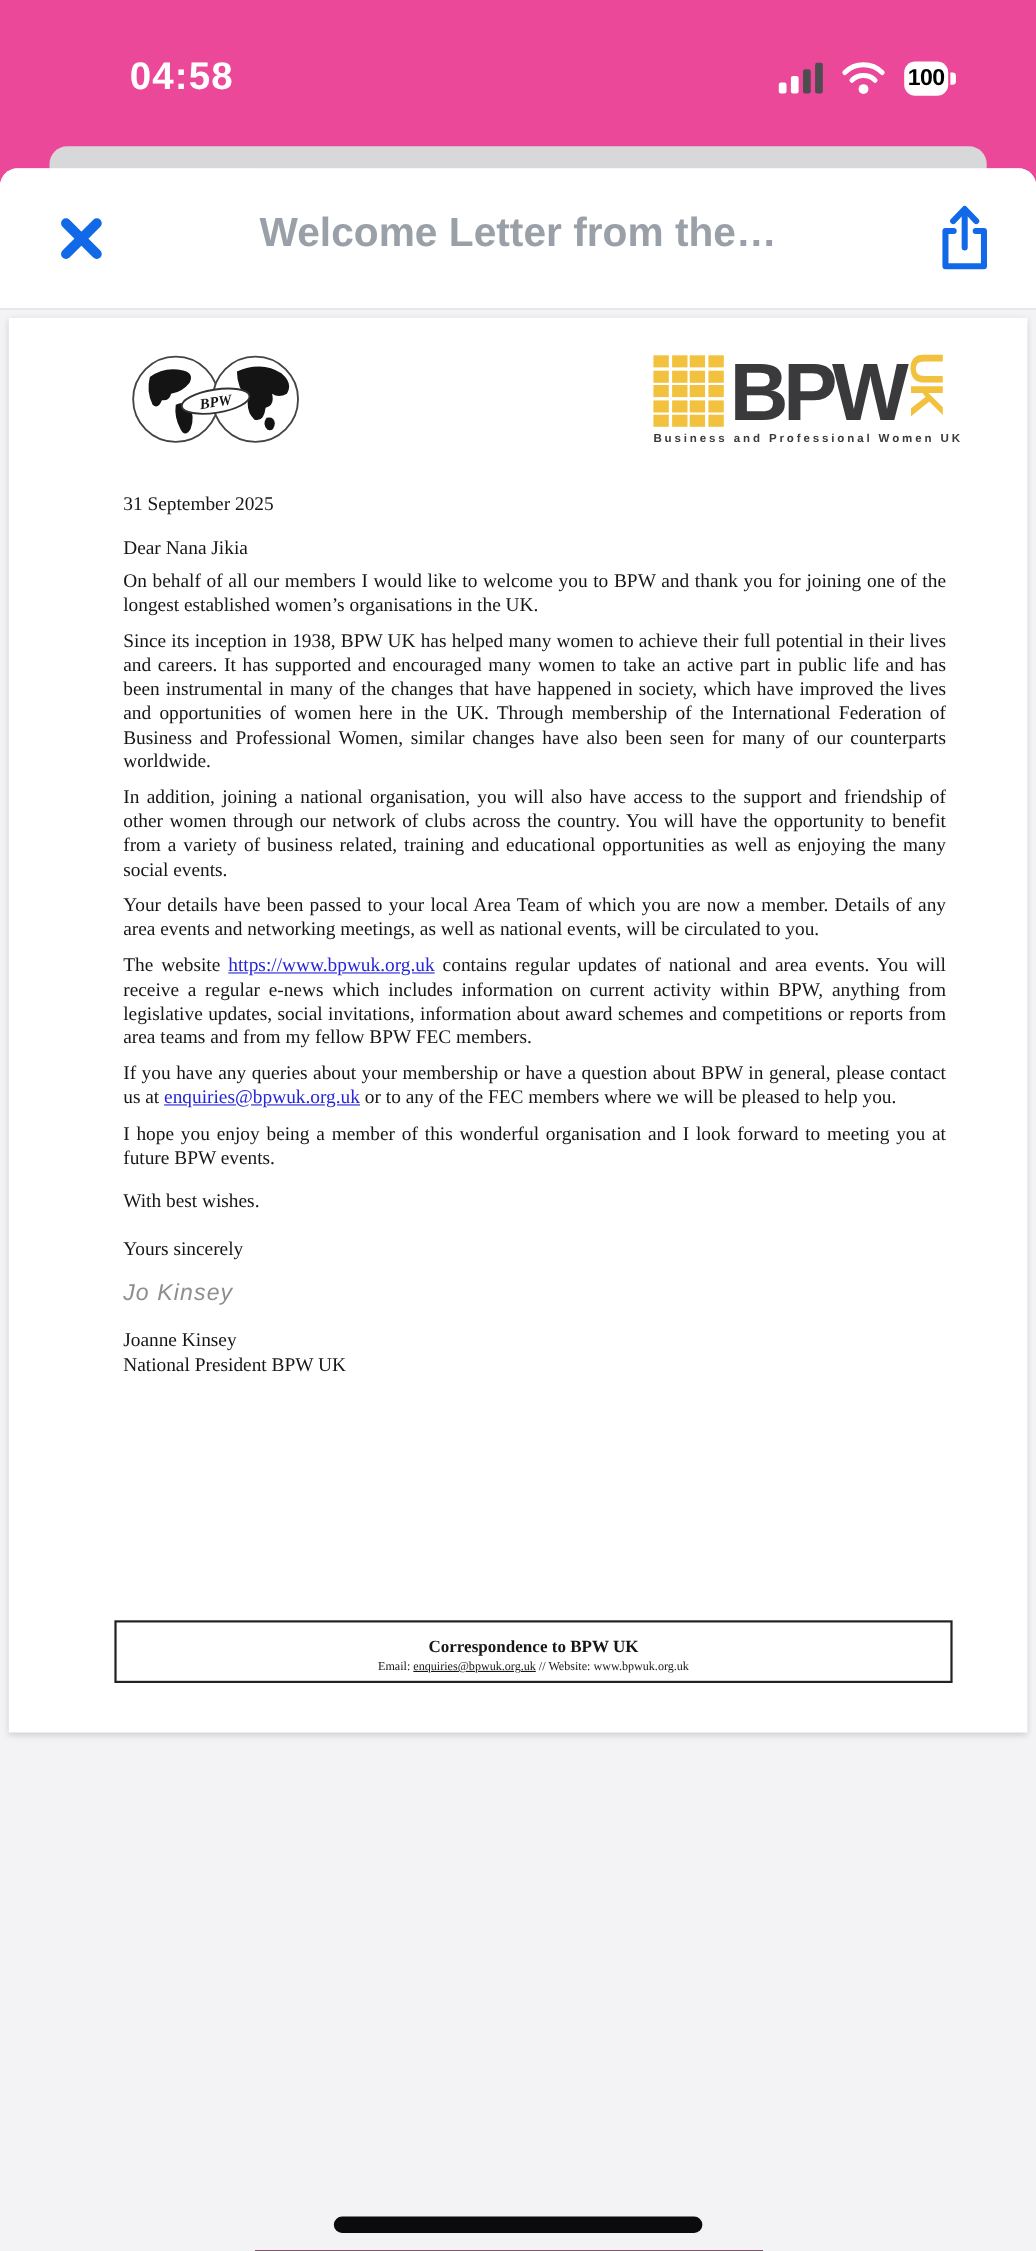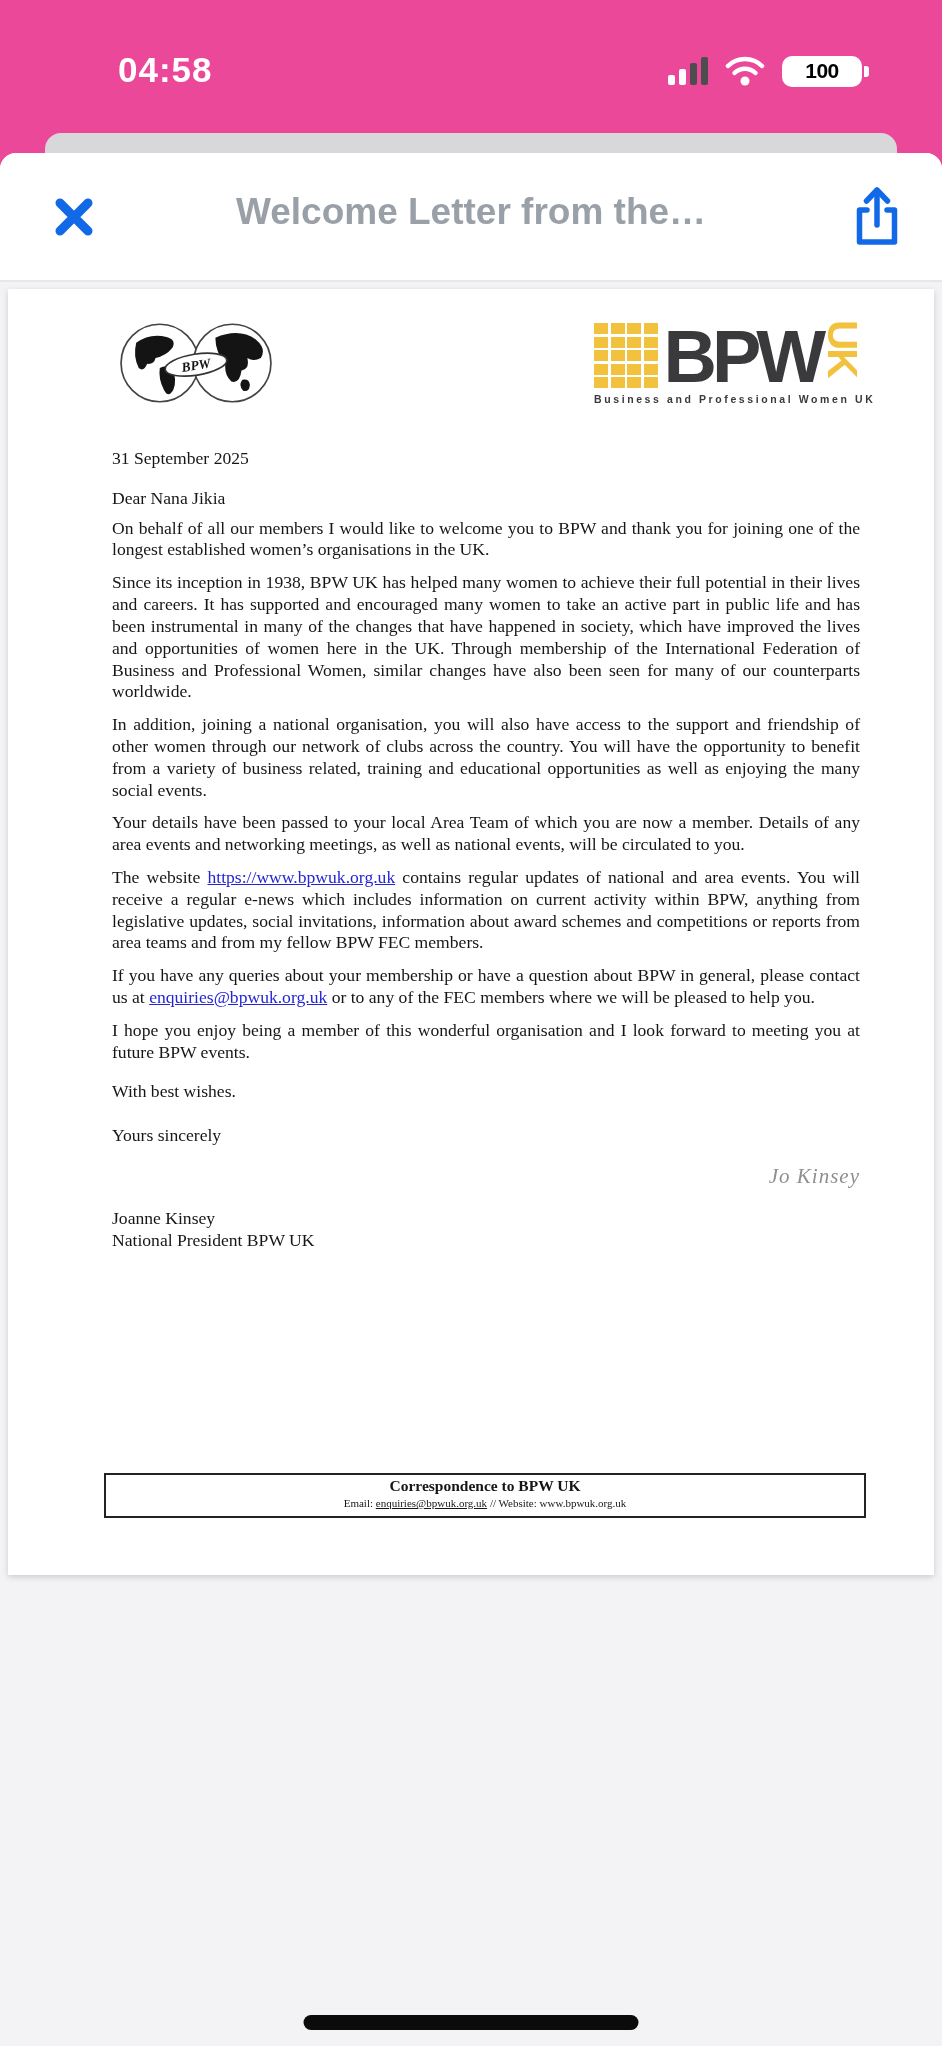--- a/index.html
+++ b/index.html
@@ -9,21 +9,21 @@
   
   .status-bar{position:absolute;top:0;left:0;right:0;height:133px;box-sizing:border-box;
               display:flex;align-items:flex-end;justify-content:space-between;
               padding:0 80px 46px 118px;color:#fff;}
   .status-time{font-size:35px;font-weight:bold;letter-spacing:1px;line-height:1;}
   .status-icons{display:flex;align-items:center;gap:16px;}
   .sig-bars{display:flex;align-items:flex-end;gap:4px;height:30px;padding-bottom:2px;}
   .sig-bars i{display:block;width:7px;border-radius:2px;background:#fff;}
   .sig-bars i.b1{height:10px}.sig-bars i.b2{height:16px}
   .sig-bars i.b3{height:22px;background:#4d4d4f}.sig-bars i.b4{height:28px;background:#4d4d4f}
-  .battery{position:relative;width:80px;height:31px;background:#fff;border-radius:10px;
+  .battery{position:relative;width:40px;height:31px;background:#fff;border-radius:10px;
            display:flex;align-items:center;justify-content:center;}
   .battery span{color:#000;font-size:21px;font-weight:bold;letter-spacing:-.5px;}
   .battery .nub{position:absolute;right:-7px;top:10px;width:5px;height:11px;background:#fff;
                 border-radius:0 3px 3px 0;}
 
   
   .card-behind{position:absolute;top:133px;left:45px;right:45px;height:44px;
                background:#d8d8da;border-radius:16px 16px 0 0;}
   .sheet{position:absolute;top:153px;left:0;right:0;bottom:0;background:#f3f3f5;
          border-radius:16px 16px 0 0;overflow:hidden;}
@@ -56,26 +56,26 @@
   .bpw-tagline{font-family:"Liberation Sans",sans-serif;font-size:10.5px;font-weight:bold;
                letter-spacing:2.6px;color:#3a3a3c;margin-top:5px;white-space:nowrap;}
 
   .letter-body{font-size:17.6px;line-height:1.24;text-align:justify;}
   .letter-body p{margin:0 0 11px;}
   p.date{margin-bottom:18px;}
   p.salutation{margin-bottom:8px;}
   a.body-link{color:#2525d6;text-decoration:underline;cursor:pointer;}
   p.closing{margin:17px 0 0;}
   p.signoff{margin:23px 0 0;}
-  p.signature{margin:16px 0 0;font-family:Liberation Serif, serif;font-style:italic;
-              font-size:21px;color:#8e8e8e;letter-spacing:1px;text-align:right;}
+  p.signature{margin:16px 0 0;font-family:Liberation Sans, sans-serif;font-style:italic;
+              font-size:21px;color:#8e8e8e;letter-spacing:1px;text-align:left;}
   p.sender{margin:19px 0 0;line-height:1.25;text-align:left;}
 
   .footer-box{margin:221px 0 0 -8px;width:762px;box-sizing:border-box;border:2px solid #222;
-              text-align:center;padding:2px 10px 4px;}
+              text-align:center;padding:14px 10px 4px;}
   .footer-line1{font-size:15.5px;font-weight:bold;line-height:18px;}
   .footer-line2{font-size:11px;line-height:17px;}
   .footer-line2 a{color:#161616;text-decoration:underline;cursor:pointer;}
 
   .home-indicator{position:absolute;bottom:16px;left:50%;transform:translateX(-50%);
                   width:335px;height:15px;border-radius:8px;background:#0b0b0c;cursor:pointer;}
 </style>
 </head>
 <body>
 

